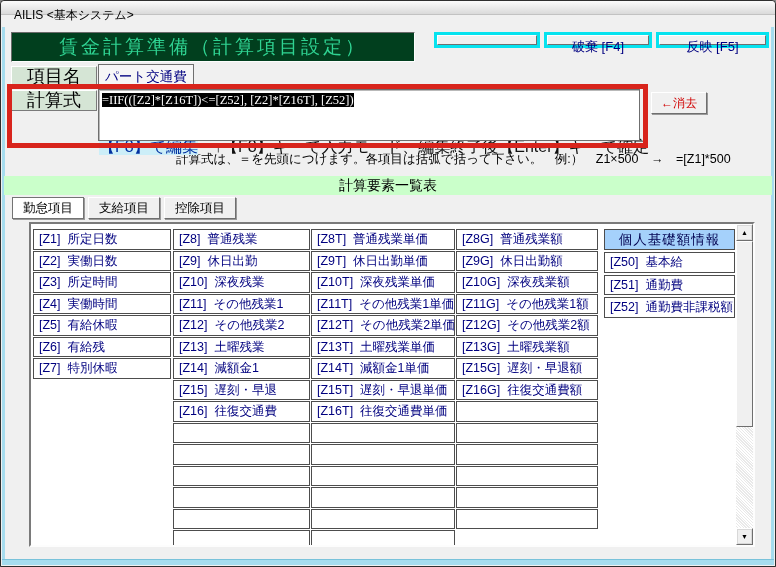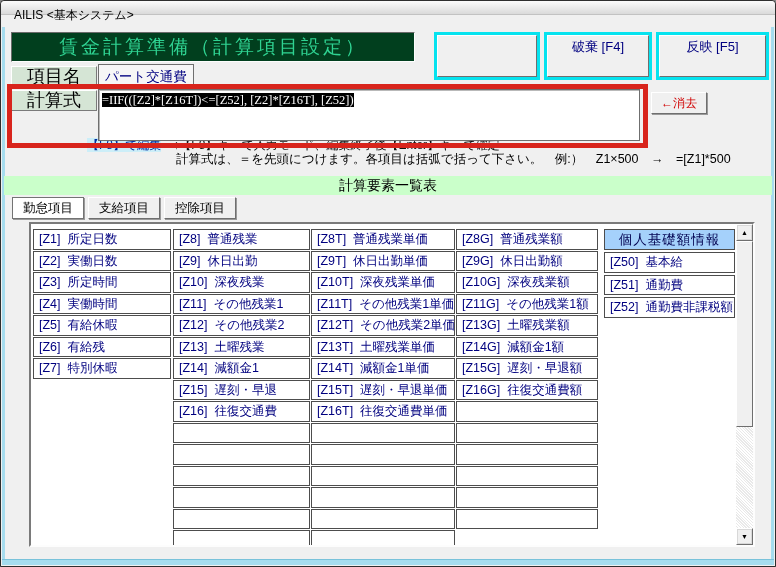--- a/index.html
+++ b/index.html
@@ -11,21 +11,21 @@
     border-radius:4px 4px 0 0;padding-left:30px;}
   .titlebar .ttl{position:absolute;left:13px;top:6px;font-size:12px;color:#000;}
   .frame-edge{position:absolute;background:#a6dcee;}
   .edge-left{left:1px;top:26px;width:3px;bottom:1px;}
   .edge-right{right:1px;top:26px;width:3px;bottom:1px;}
   .edge-bottom{left:1px;right:1px;bottom:1px;height:6px;border-top:1px solid #79c2da;}
 
   .title-box{position:absolute;left:10px;top:31px;width:404px;height:30px;
     background:#013f1e;border:1px solid;border-color:#6a6a6a #fdfdfd #fdfdfd #6a6a6a;
     color:#2fd392;font-size:19px;letter-spacing:3px;text-align:center;line-height:28px;}
-  .cyanframe{position:absolute;height:48px;border:3px solid #06e3ef;background:#7f1d1d;}
+  .cyanframe{position:absolute;height:16px;border:3px solid #06e3ef;background:#7f1d1d;}
   .cyanframe .inner{width:100%;height:100%;background:#f0f0f0;
     border:1px solid;border-color:#fff #6f6f6f #6f6f6f #fff;
     font-size:13px;color:#000080;text-align:center;line-height:22px;cursor:default;}
   .cf-a{left:433px;top:31px;width:106px;}
   .cf-b{left:543px;top:31px;width:108px;}
   .cf-c{left:655px;top:31px;width:113px;}
 
   .glabel{position:absolute;width:86px;height:21px;background:#d5e5d5;
     border:1px solid;border-color:#fff #7a7a7a #7a7a7a #fff;
     font-size:18px;color:#000;text-align:center;line-height:19px;}
@@ -41,21 +41,21 @@
     background:#fff;border:1px solid #6f6f6f;box-shadow:inset 1px 1px 0 #b9b9b9;
     padding:2px 3px;z-index:4;font-size:13px;}
   .formula-field .sel{background:#000;color:#fff;
     font-family:Liberation Serif, serif;font-size:12.5px;
     letter-spacing:0;white-space:pre;}
   .clear-btn{position:absolute;left:650px;top:91px;width:56px;height:22px;
     background:#f0f0f0;border:1px solid;border-color:#fff #6f6f6f #6f6f6f #fff;
     box-shadow:1px 1px 0 #9a9a9a;color:#d00000;font-size:12px;text-align:center;
     line-height:20px;white-space:pre;}
 
-  .hint1{position:absolute;left:86px;top:136px;font-size:12px;color:#111;
+  .hint1{position:absolute;left:98px;top:136px;font-size:16px;color:#111;
     white-space:pre;z-index:3;}
   .hint1 .hl{background:#cceef8;color:#0030a0;}
   .hint2{position:absolute;left:175px;top:150px;font-size:12.5px;color:#000;white-space:pre;}
 
   .green-bar{position:absolute;left:3px;top:175px;width:768px;height:19px;
     background:#caffca;font-size:14px;color:#000;text-align:center;line-height:19px;}
 
   .tab{position:absolute;top:196px;width:72px;height:22px;font-size:12.5px;
     text-align:center;line-height:20px;color:#000;}
   .tab.raised{background:#f0f0f0;border:1px solid;border-color:#fff #6f6f6f #6f6f6f #fff;
@@ -174,22 +174,22 @@
         <div class="cell"></div>
         <div class="cell"></div>
         <div class="cell"></div>
       </div>
     <div class="tcol c4">
 
     <div class="cell">[Z8G]  普通残業額</div>
         <div class="cell">[Z9G]  休日出勤額</div>
         <div class="cell">[Z10G]  深夜残業額</div>
         <div class="cell">[Z11G]  その他残業1額</div>
+        <div class="cell">[Z12G]  その他残業2額</div>
         <div class="cell">[Z13G]  土曜残業額</div>
-        <div class="cell">[Z14G]  減額金1額</div>
         <div class="cell">[Z15G]  遅刻・早退額</div>
         <div class="cell">[Z16G]  往復交通費額</div>
         <div class="cell"></div>
         <div class="cell"></div>
         <div class="cell"></div>
         <div class="cell"></div>
         <div class="cell"></div>
         <div class="cell"></div>
       </div>
 

